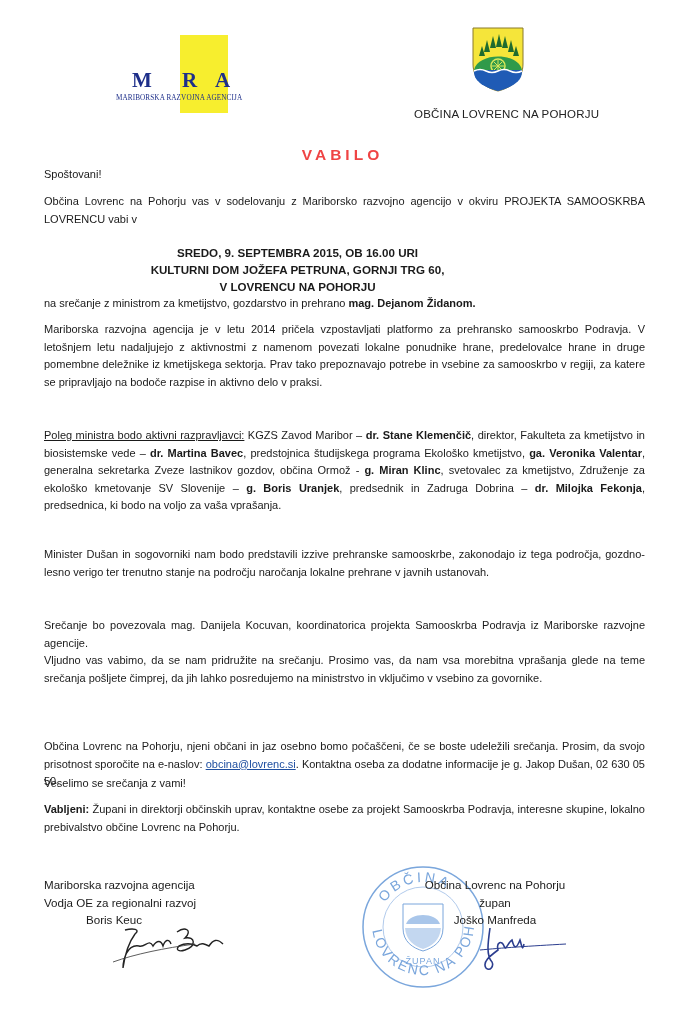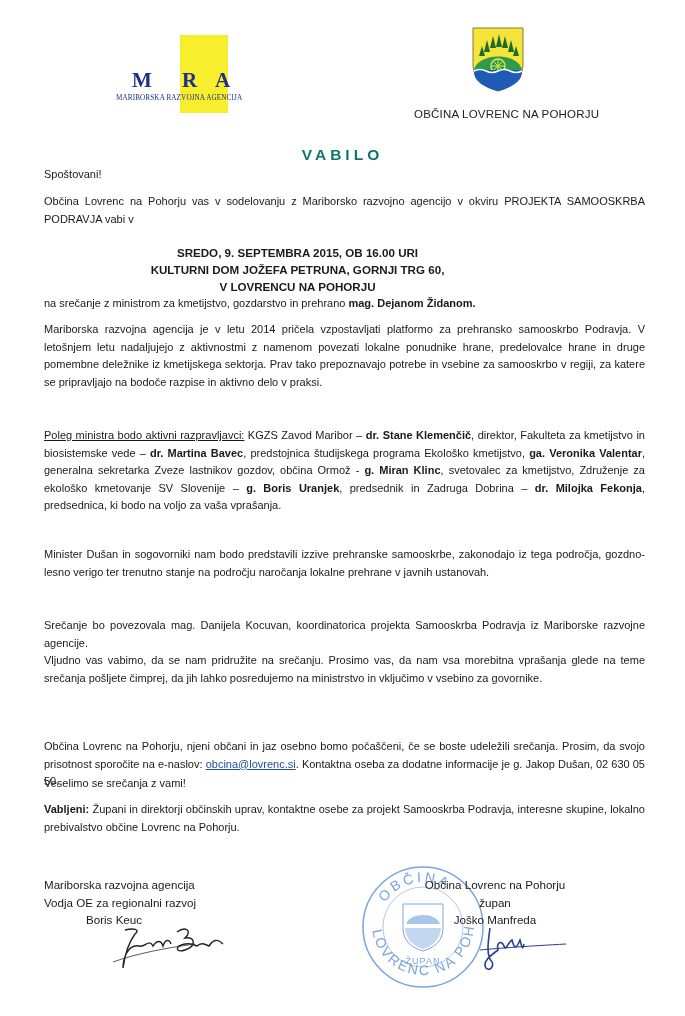--- a/index.html
+++ b/index.html
@@ -20,21 +20,21 @@
   .mra-r { left: 70px; }
   .mra-a { left: 103px; }
   .mra-sub { position: absolute; left: 4px; top: 64px; font-family: "Liberation Serif", serif;
     font-size: 7.2px; color: #1e2f8a; letter-spacing: 0.1px; white-space: nowrap; }
 
   
   .coat { position: absolute; left: 470px; top: 26px; width: 56px; height: 66px; }
   .municipality-name { position: absolute; left: 414px; top: 108px; font-size: 11.5px; color: #222; letter-spacing: 0.2px; }
 
   .title { position: absolute; left: 0; width: 685px; top: 146px; text-align: center;
-    font-weight: bold; font-size: 15.5px; letter-spacing: 4px; color: #0f766e; }
+    font-weight: bold; font-size: 15.5px; letter-spacing: 4px; color: #ef4444; }
 
   .p { position: absolute; left: 44px; width: 601px; font-size: 11px; line-height: 17.6px; color: #1a1a1a; }
   .justify { text-align: justify; }
   .lastline-left { text-align-last: left; }
   .center-block { position: absolute; left: 0; width: 595px; text-align: center;
     font-weight: bold; font-size: 11.6px; line-height: 17.2px; color: #1a1a1a; }
   b { font-weight: bold; }
   .u { text-decoration: underline; margin-top: 30px; }
   a.mail { color: #1f4fa0; text-decoration: underline; }
 
@@ -76,21 +76,21 @@
     <path d="M22 40 L34 40 M28 34 L28 46 M24 36 L32 44 M32 36 L24 44" stroke="#d8e85a" stroke-width="1"></path>
     <path d="M4 44 H52 V46 C52 56 40 62 28 65 C16 62 4 56 4 46 Z" fill="#1f5bb5"></path>
     <path d="M4 45 Q10 42 16 45 T28 45 T40 45 T52 45" stroke="#ffffff" stroke-width="1.5" fill="none"></path>
   </svg>
   <div class="municipality-name">OBČINA LOVRENC NA POHORJU</div>
 
   <div class="title">VABILO</div>
 
   <div class="p" style="top:166px;">Spoštovani!</div>
 
-  <div class="p justify lastline-left" style="top:193px;">Občina Lovrenc na Pohorju vas v sodelovanju z Mariborsko razvojno agencijo v okviru PROJEKTA SAMOOSKRBA PODRAVJA vabi v</div>
+  <div class="p justify lastline-left" style="top:193px;">Občina Lovrenc na Pohorju vas v sodelovanju z Mariborsko razvojno agencijo v okviru PROJEKTA SAMOOSKRBA LOVRENCU vabi v</div>
 
   <div class="center-block" style="top:244px;">
     <div>SREDO, 9. SEPTEMBRA 2015, OB 16.00 URI</div>
     <div>KULTURNI DOM JOŽEFA PETRUNA, GORNJI TRG 60,</div>
     <div>V LOVRENCU NA POHORJU</div>
   </div>
 
   <div class="p" style="top:295px;"><span>na srečanje z ministrom za kmetijstvo, gozdarstvo in prehrano </span><b>mag. Dejanom Židanom.</b></div>
 
   <div class="p justify lastline-left" style="top:321px;">Mariborska razvojna agencija je v letu 2014 pričela vzpostavljati platformo za prehransko samooskrbo Podravja. V letošnjem letu nadaljujejo z aktivnostmi z namenom povezati lokalne ponudnike hrane, predelovalce hrane in druge pomembne deležnike iz kmetijskega sektorja. Prav tako prepoznavajo potrebe in vsebine za samooskrbo v regiji, za katere se pripravljajo na bodoče razpise in aktivno delo v praksi.</div>

